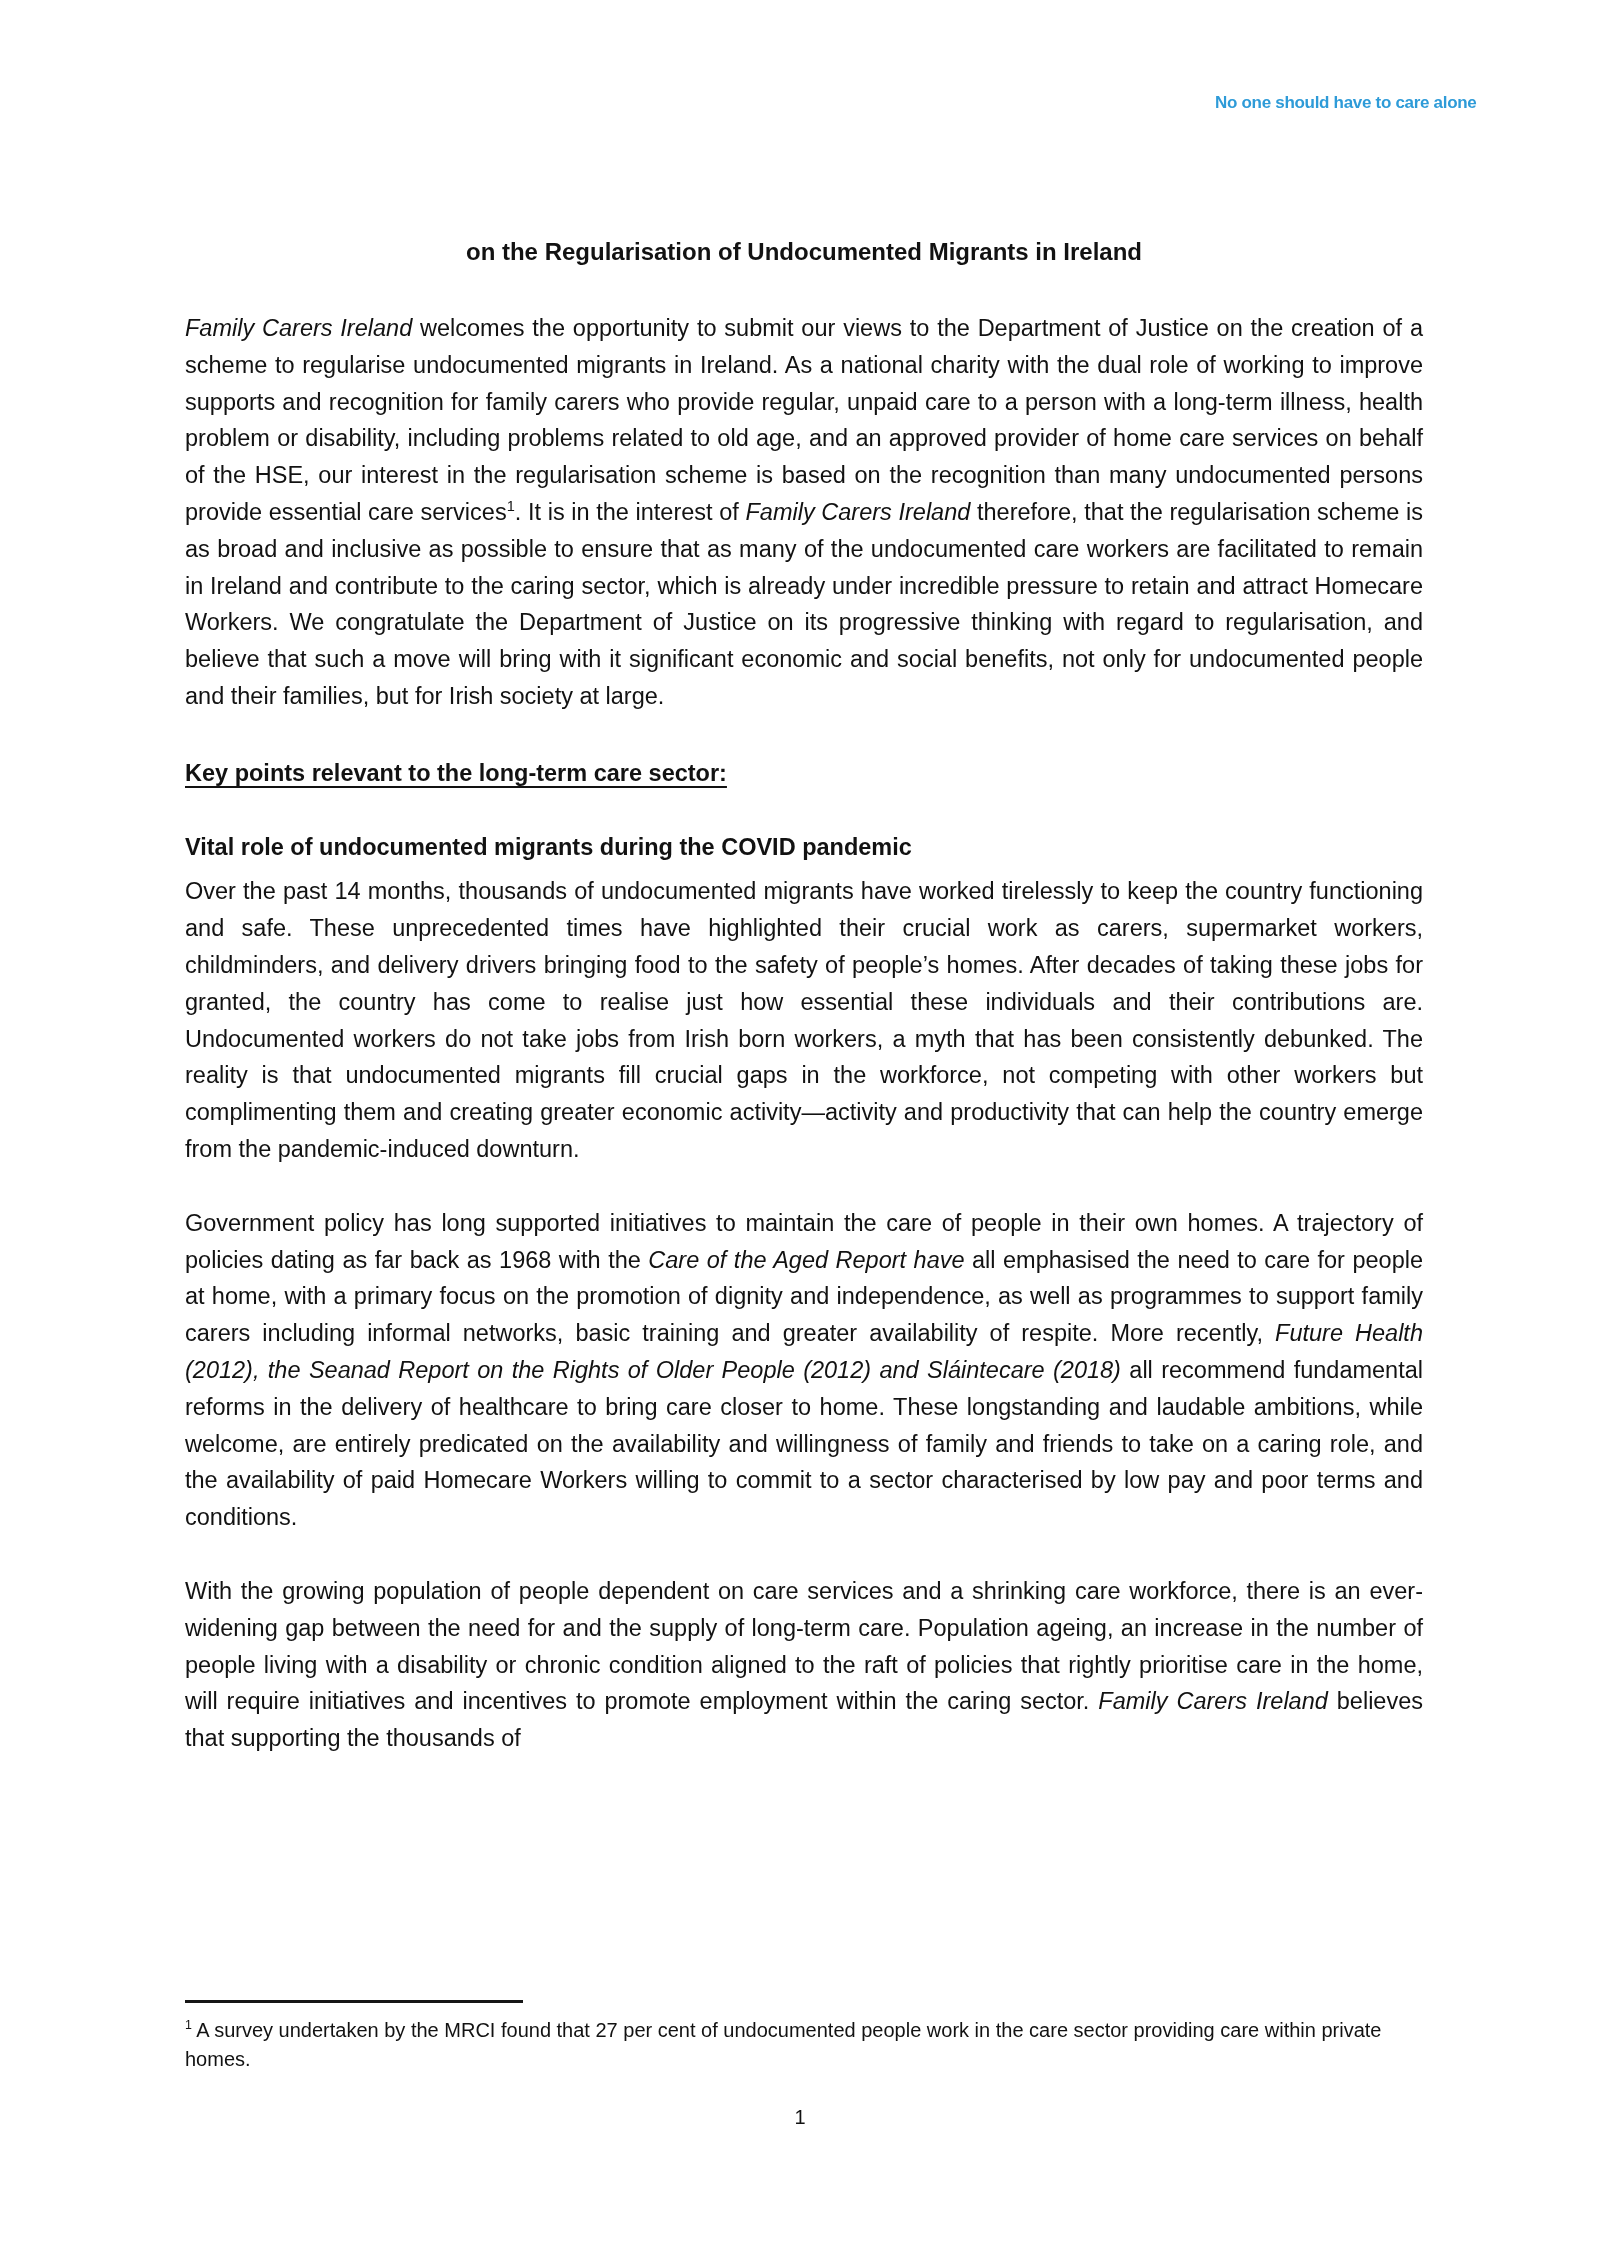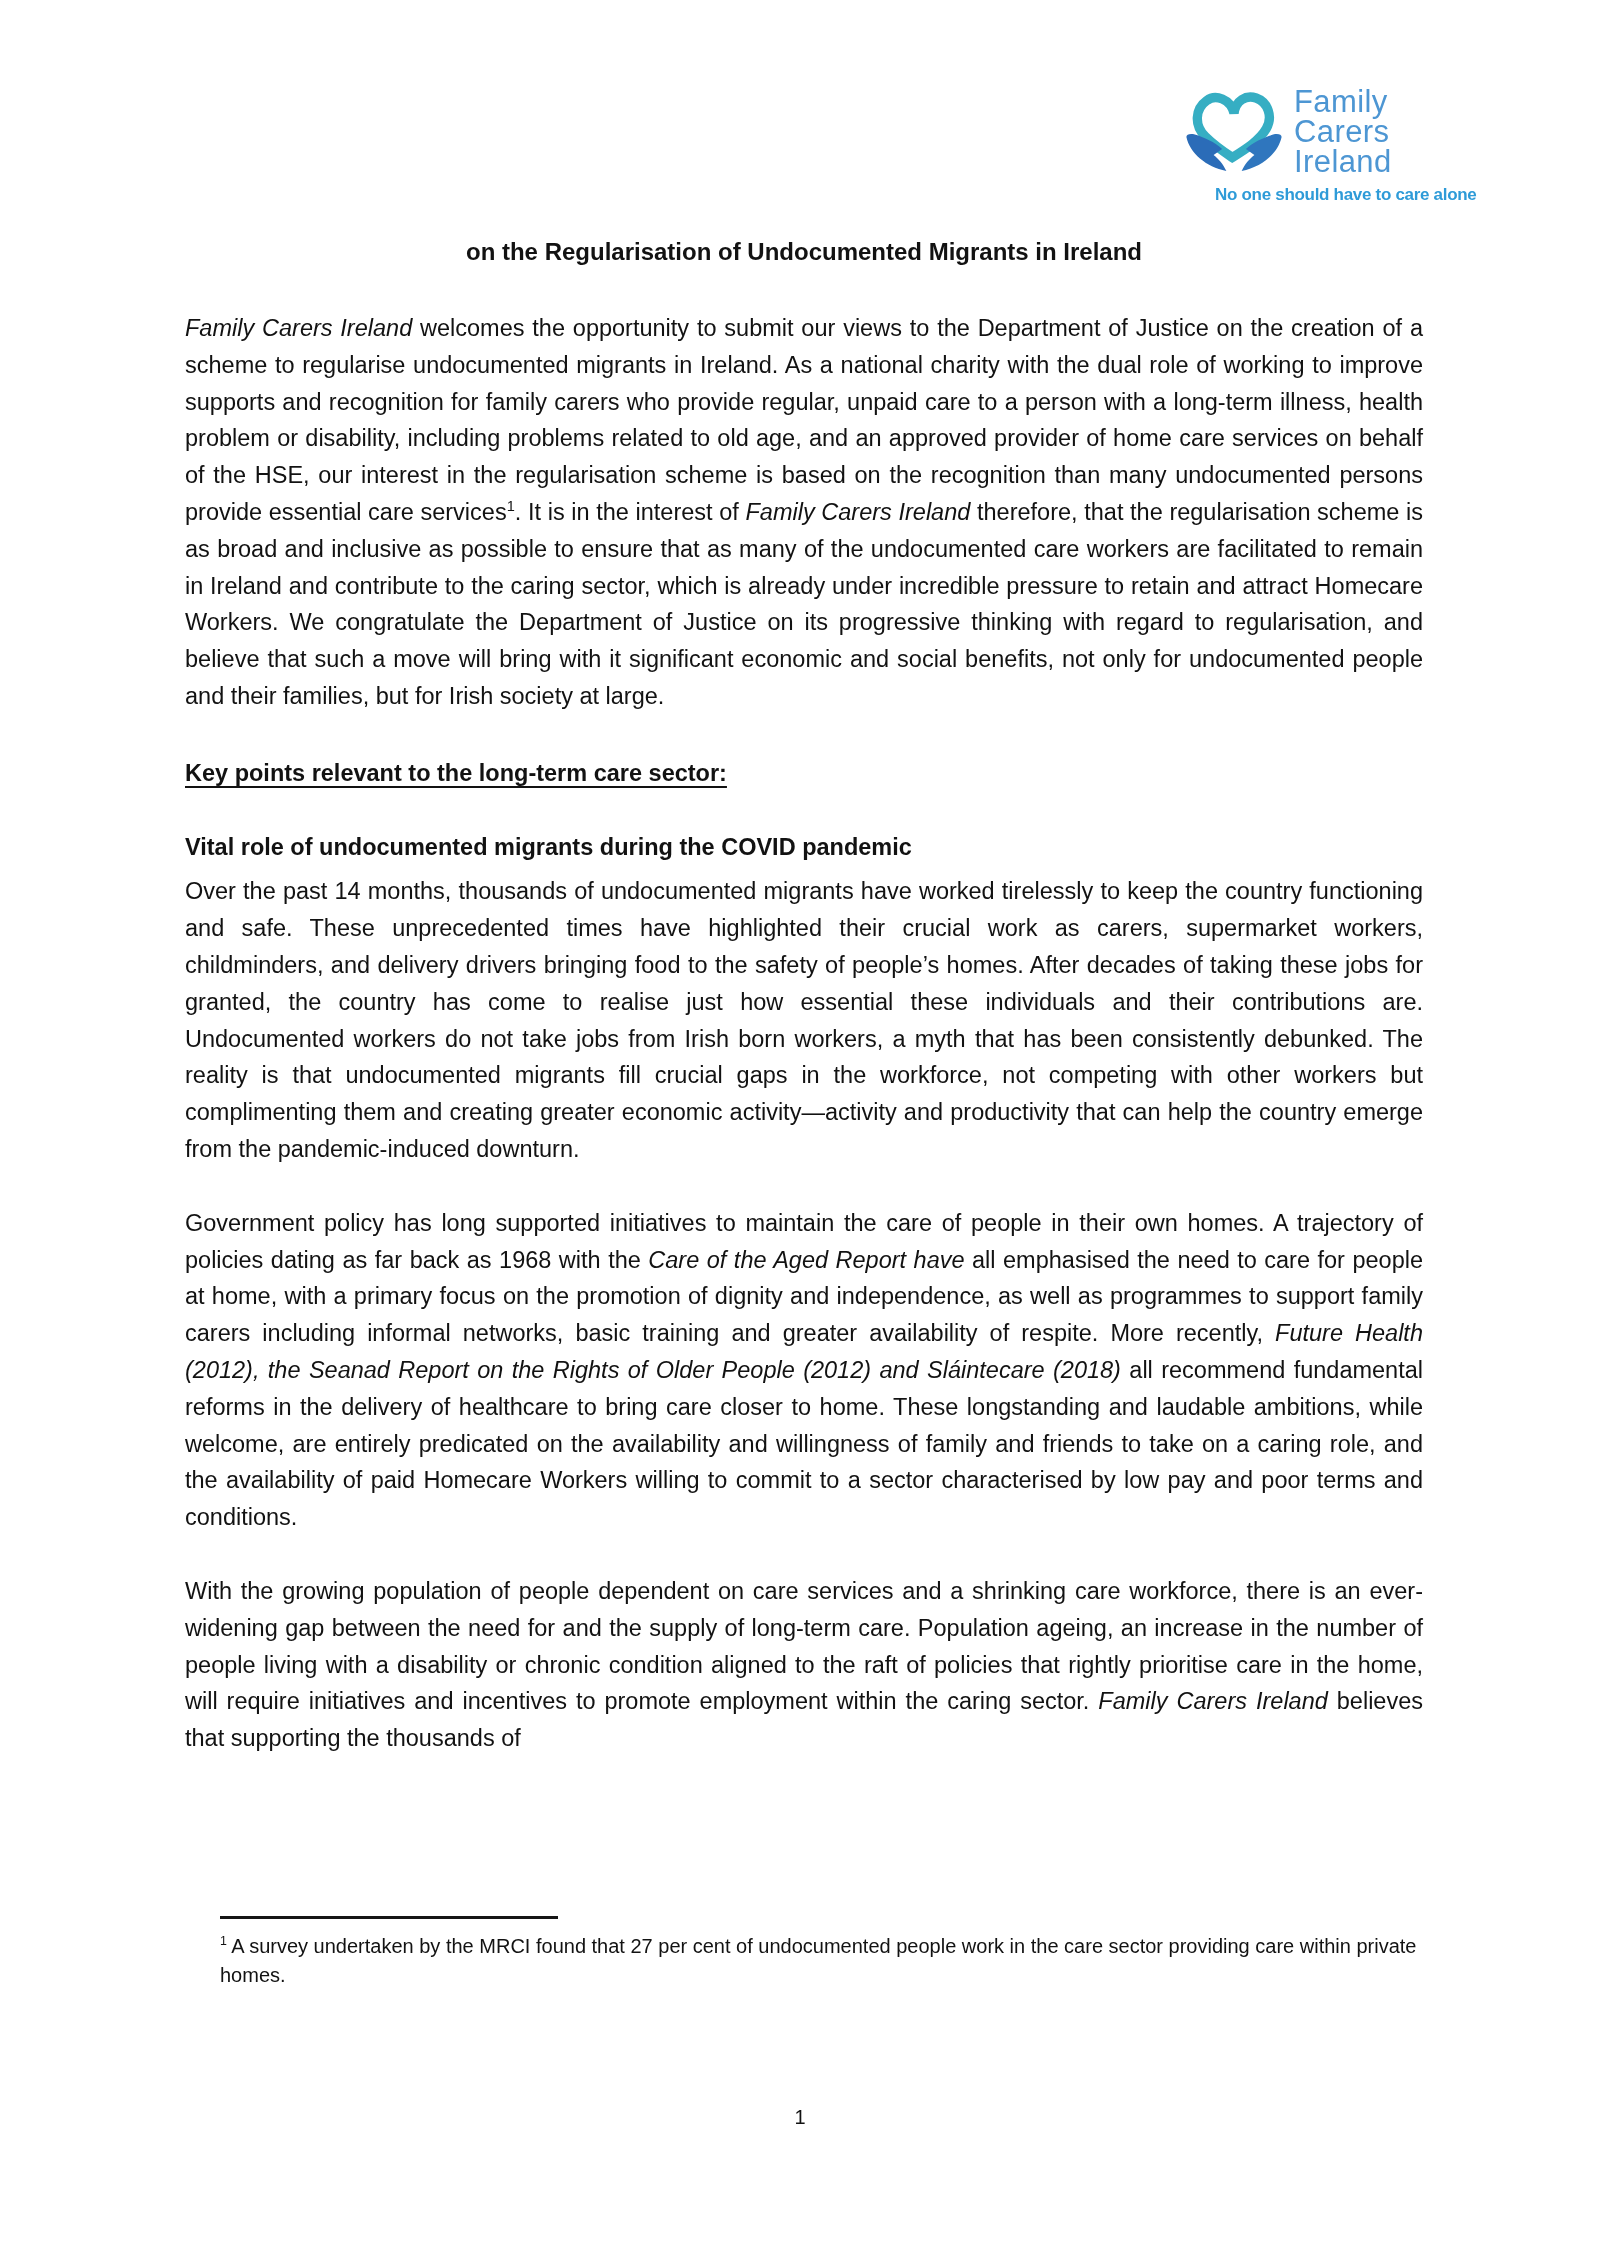--- a/index.html
+++ b/index.html
@@ -58,53 +58,41 @@
     margin: 37px 0 0 0;
     font-size: 23.5px;
     line-height: 36.8px;
     font-weight: 700;
   }
   .sec-heading + .body-par { margin-top: 8px; }
   .intro { margin-top: 40px; }
   sup { font-size: 0.62em; vertical-align: super; line-height: 0; }
 
   
-  .footnote-area { position: absolute; left: 185px; top: 1916px; width: 1238px; margin-left: 35px; }
+  .footnote-area { position: absolute; left: 185px; top: 2000px; width: 1238px; }
   .footnote-rule { width: 338px; border-top: 3px solid #161616; margin: 0 0 13px 0; }
   .footnote { margin: 0; font-size: 20px; line-height: 29px; text-align: left; }
 
   
   .page-number {
     position: absolute;
     top: 2103px;
     left: 0;
     width: 100%;
     text-align: center;
     font-size: 20px;
     line-height: 29px;
   }
 </style>
 </head>
 <body>
 
 <div class="page">
 
   <div class="logo">
-    <div class="logo-top">
-      <svg class="logo-mark" viewBox="0 0 120 104" aria-hidden="true">
-        <path d="M60 30 C56 13 38 7 28 15 C14 25 13 44 26 57 C35 66 46 74 58 82 C74 72 90 62 98 48 C106 34 100 17 86 12 C74 8 62 15 60 30 Z" fill="none" stroke-width="11" stroke-linecap="round" style="stroke: rgb(54, 174, 195);"></path>
-        <path d="M4 58 C8 77 27 93 51 98 C47 89 42 84 36 79 L46 72 C38 64 24 58 14 55 C8 53.5 4 55 4 58 Z" style="fill: rgb(43, 108, 184);"></path>
-        <path d="M116 58 C112 77 93 93 69 98 C73 89 78 84 84 79 L74 72 C82 64 96 58 106 55 C112 53.5 116 55 116 58 Z" style="fill: rgb(47, 118, 190);"></path>
-      </svg>
-      <div class="wordmark" style="color: rgb(77, 150, 211);">
-        <div>Family</div>
-        <div>Carers</div>
-        <div>Ireland</div>
-      </div>
-    </div>
     <div class="tagline" style="color: rgb(46, 155, 216); margin-left: 32px;">No one should have to care alone</div>
   </div>
 
   <div class="content">
     <div class="doc-title">
       <div>on the Regularisation of Undocumented Migrants in Ireland</div>
     </div>
 
     <p class="body-par intro"><i>Family Carers Ireland</i><span> welcomes the opportunity to submit our views to the Department of Justice on the creation of a scheme to regularise undocumented migrants in Ireland. As a national charity with the dual role of working to improve supports and recognition for family carers who provide regular, unpaid care to a person with a long-term illness, health problem or disability, including problems related to old age, and an approved provider of home care services on behalf of the HSE, our interest in the regularisation scheme is based on the recognition than many undocumented persons provide essential care services</span><sup>1</sup><span>. It is in the interest of </span><i>Family Carers Ireland</i><span> therefore, that the regularisation scheme is as broad and inclusive as possible to ensure that as many of the undocumented care workers are facilitated to remain in Ireland and contribute to the caring sector, which is already under incredible pressure to retain and attract Homecare Workers. We congratulate the Department of Justice on its progressive thinking with regard to regularisation, and believe that such a move will bring with it significant economic and social benefits, not only for undocumented people and their families, but for Irish society at large.</span></p>
 

